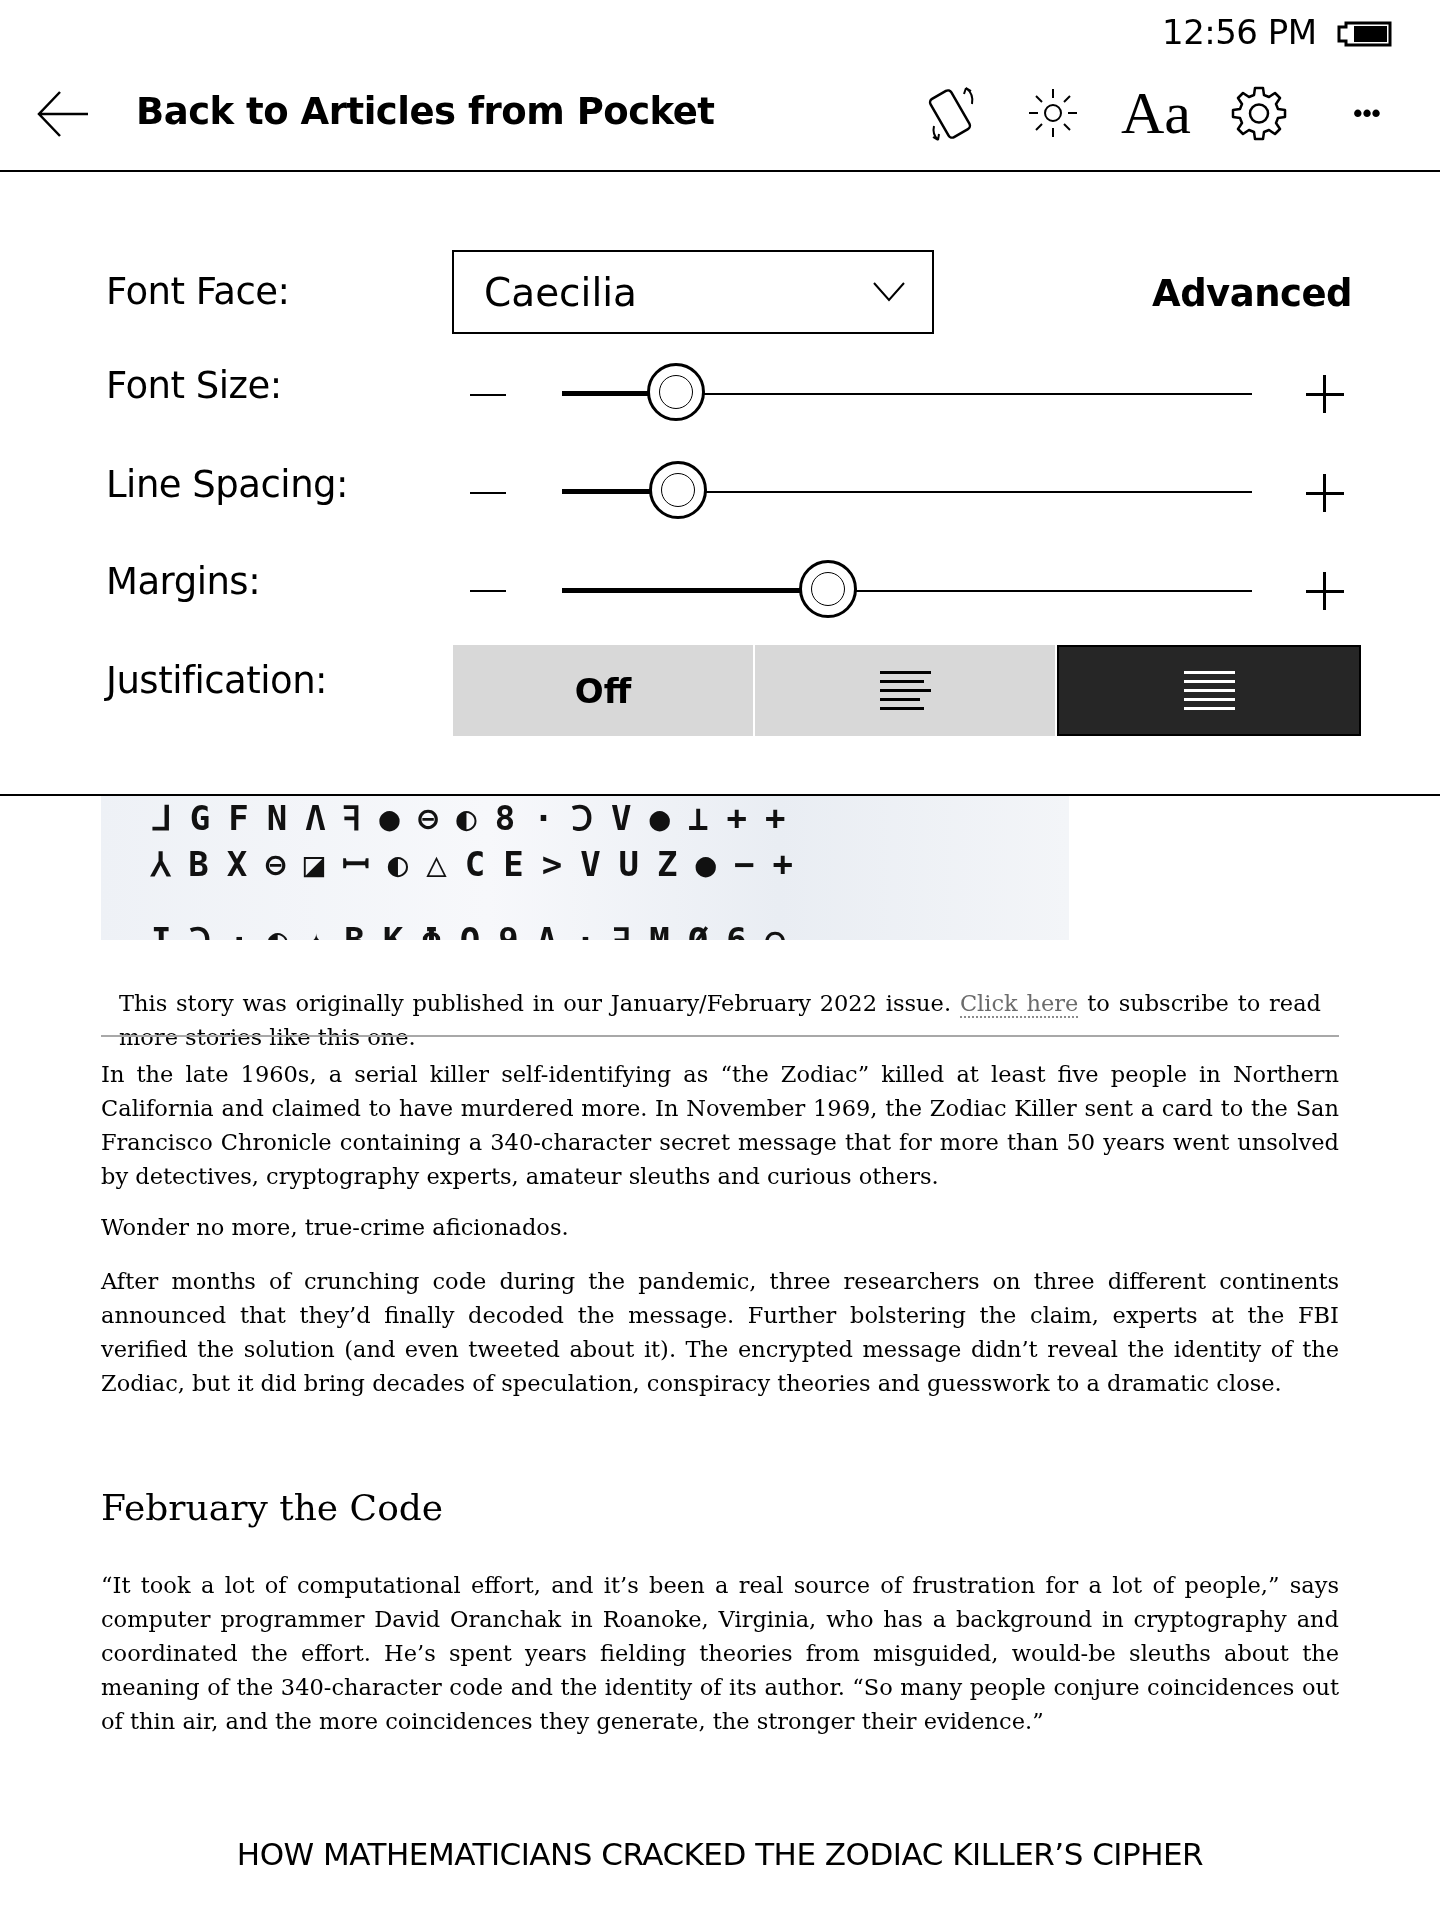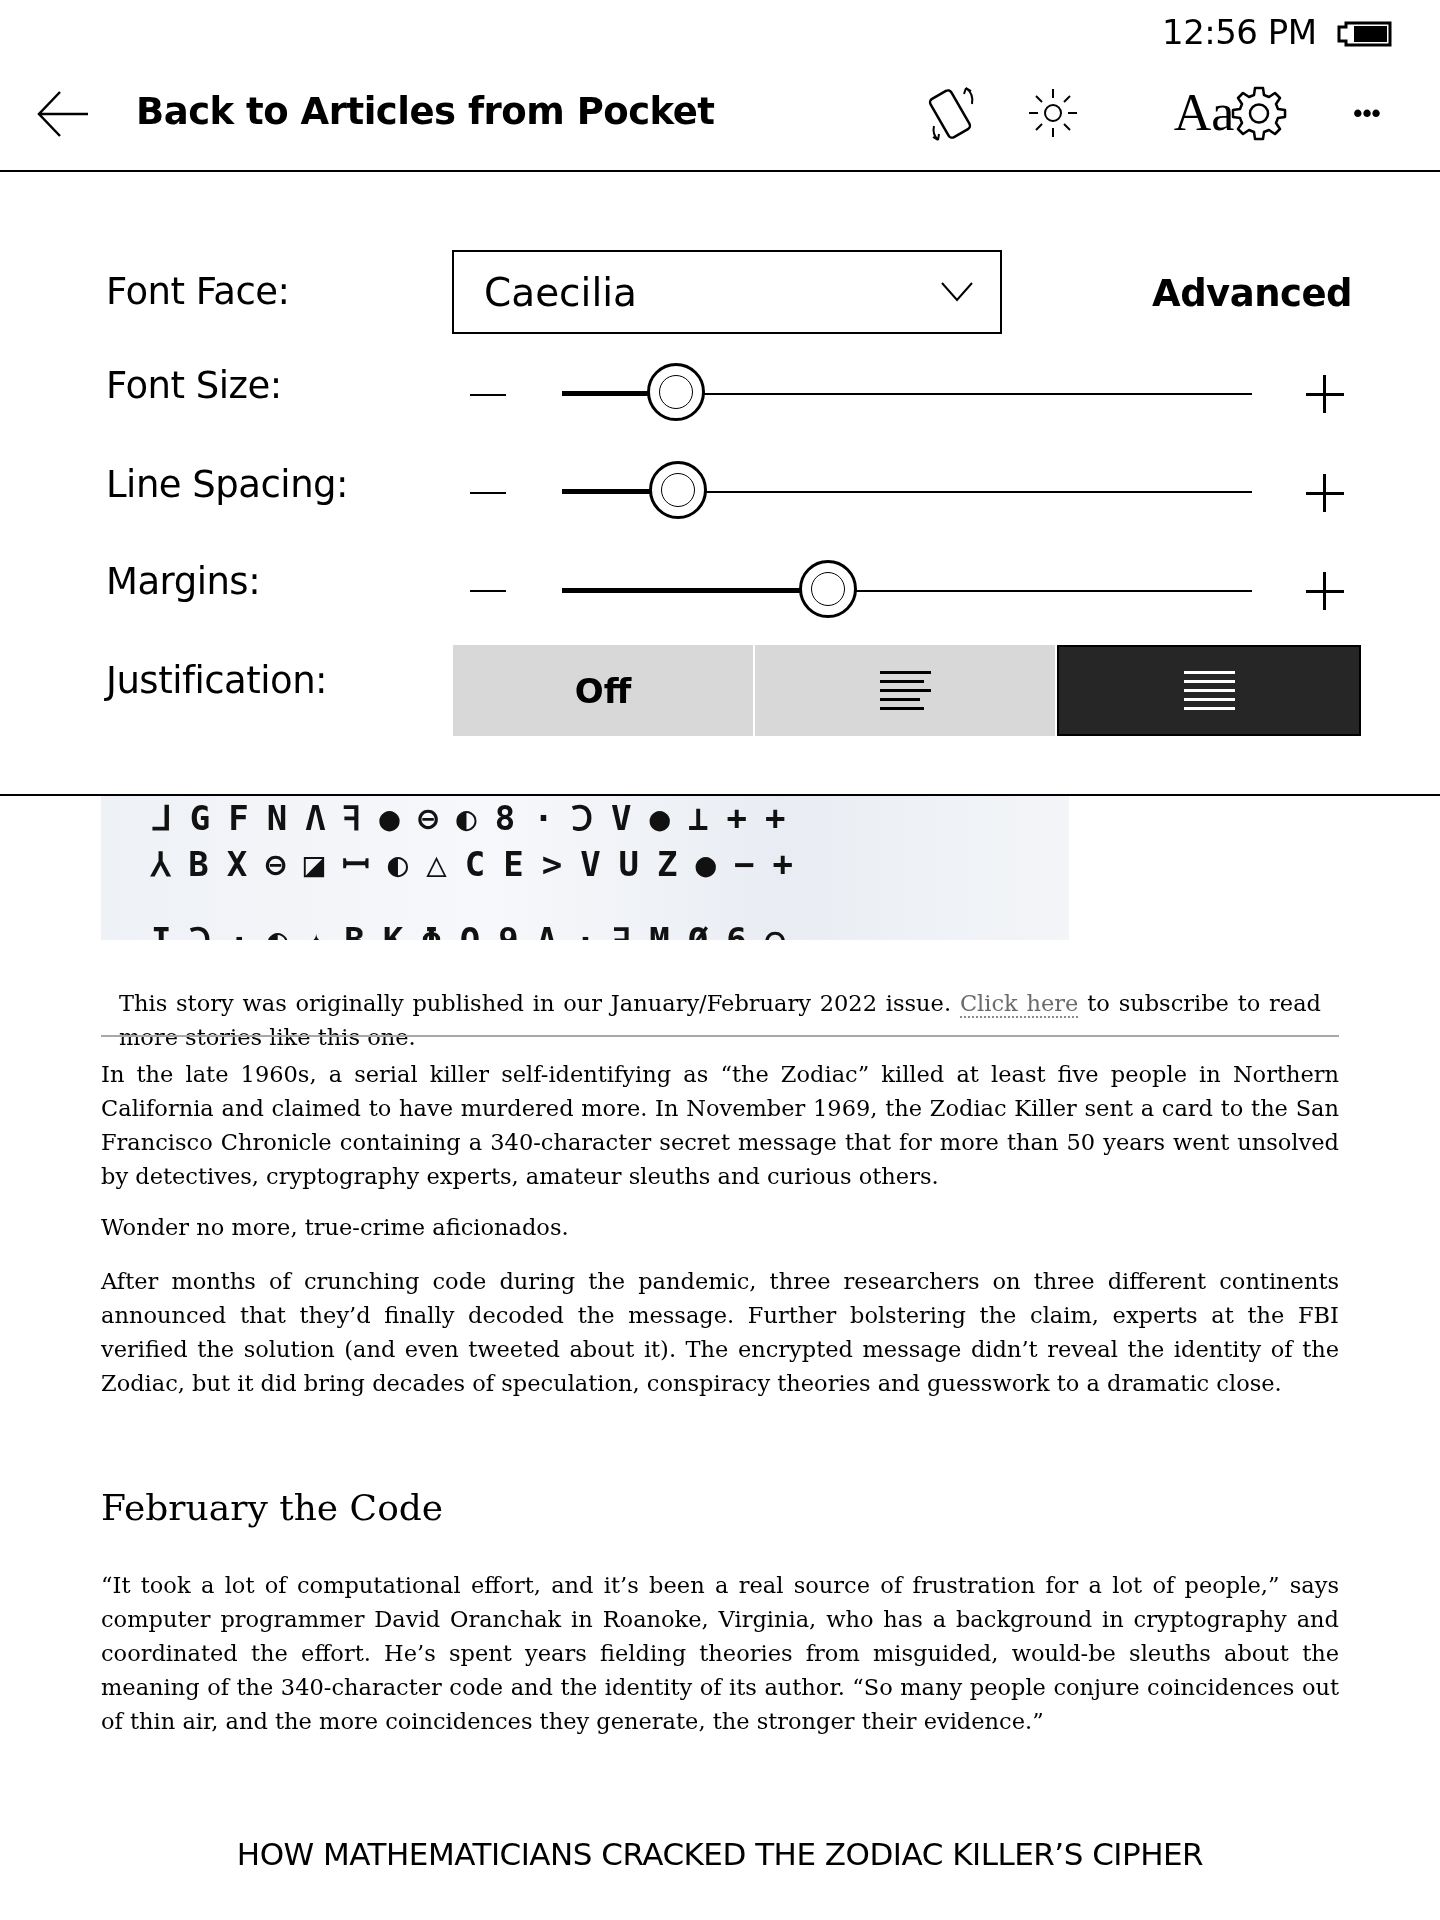--- a/index.html
+++ b/index.html
@@ -12,27 +12,27 @@
 
   
   .clock { top: 12px; left: 1162px; font-size: 34px; font-family: "DejaVu Sans", sans-serif; letter-spacing: -0.5px; }
   .battery { top: 20px; left: 1336px; width: 56px; height: 28px; }
 
   
   .topbar { top: 60px; left: 0; width: 1440px; height: 110px; }
   .back-arrow { position: absolute; left: 36px; top: 30px; width: 54px; height: 48px; cursor: pointer; }
   .back-label { position: absolute; left: 128px; top: 30px; font-size: 37px; font-weight: bold; font-family: "DejaVu Sans", sans-serif; letter-spacing: -0.5px; cursor: pointer; margin-left: 8px; }
   .tb-icon { position: absolute; top: 22px; height: 62px; cursor: pointer; display: flex; align-items: center; justify-content: center; }
-  .aa { font-family: "Liberation Serif", serif; font-size: 52px; line-height: 62px; margin-left: 48px; }
+  .aa { font-family: "Liberation Serif", serif; font-size: 60px; line-height: 62px; }
   .divider-top { top: 170px; left: 0; width: 1440px; height: 2px; background: #000; }
 
   
   .label { font-size: 37px; font-family: "DejaVu Sans", sans-serif; letter-spacing: -0.5px; }
   .select-box {
-    top: 250px; left: 452px; width: 550px; height: 84px;
+    top: 250px; left: 452px; width: 482px; height: 84px;
     border: 2px solid #000; box-sizing: border-box; cursor: pointer;
   }
   .select-value { position: absolute; left: 30px; top: 18px; font-size: 39px; font-family: "DejaVu Sans", sans-serif; }
   .select-chevron { position: absolute; right: 26px; top: 28px; width: 34px; height: 24px; }
   .advanced { top: 272px; left: 1152px; font-size: 37px; font-weight: bold; font-family: "DejaVu Sans", sans-serif; cursor: pointer; letter-spacing: -0.5px; }
 
   .minus { left: 470px; width: 36px; height: 2px; background: #000; cursor: pointer; }
   .plus { left: 1306px; width: 38px; height: 38px; cursor: pointer; }
   .plus::before, .plus::after { content: ""; position: absolute; background: #000; }
   .plus::before { left: 0; top: 18px; width: 38px; height: 3px; }

